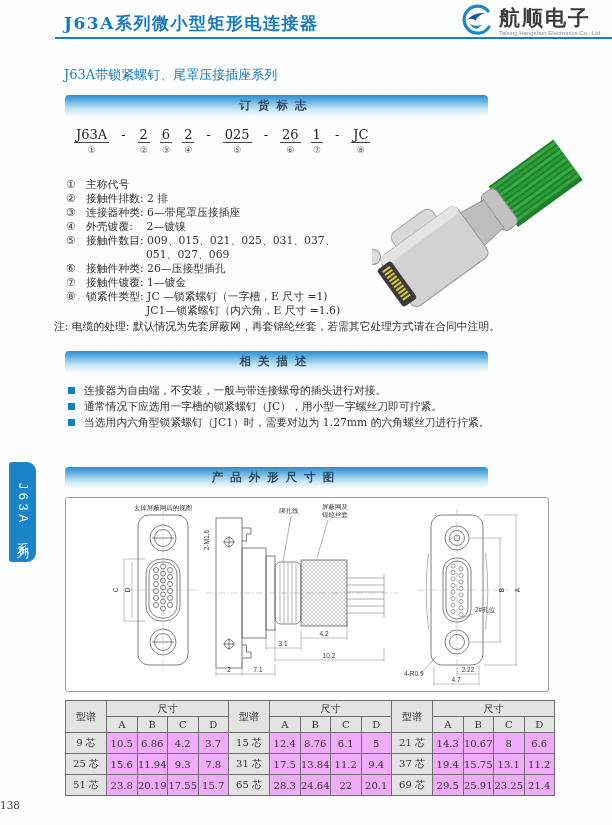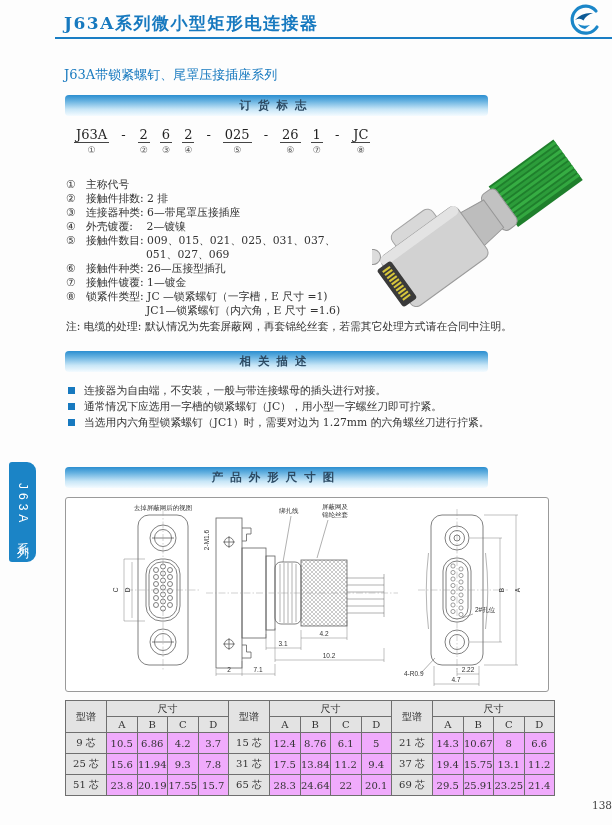--- a/index.html
+++ b/index.html
@@ -33,21 +33,21 @@
   .oc-seg{text-align:center;}
   .oc-text{padding:0 2px;}
   .coded .oc-text{border-bottom:1px solid #444;}
   .oc-mark{font-size:9px;color:#555;margin-top:3px;line-height:1;}
   
   .spec-list{position:absolute;left:66px;top:178px;width:340px;font-size:10.8px;line-height:14px;}
   .spec-item{display:flex;}
   .spec-mark{width:20px;flex:none;}
   .spec-text{white-space:pre-wrap;}
   .spec-cont{margin-left:80px;white-space:pre-wrap;}
-  .spec-note{position:absolute;left:66px;top:320px;width:482px;font-size:10.8px;}
+  .spec-note{position:absolute;left:54px;top:320px;width:482px;font-size:10.8px;}
   
   .description-list{position:absolute;left:66px;top:384px;width:484px;font-size:10.8px;line-height:13.5px;}
   .bullet-row{display:flex;align-items:flex-start;margin-bottom:2.5px;}
   .bullet-sq{width:7px;height:7px;background:#1779bf;margin:3px 9px 0 2px;flex:none;}
   
   .side-tab{position:absolute;left:9px;top:462px;width:27px;height:100px;background:#1b84c6;
     border-radius:3px 9px 9px 3px;color:#fff;display:flex;align-items:center;justify-content:center;}
   .side-tab span{writing-mode:vertical-rl;font-size:12px;letter-spacing:4px;
     font-family:"Liberation Sans",sans-serif;}
   
@@ -57,34 +57,38 @@
   svg text{font-family:"Liberation Sans",sans-serif;fill:#333;}
   
   .dim-table{position:absolute;left:65px;top:700px;width:483px;border-collapse:collapse;
     table-layout:fixed;font-size:10px;color:#333;padding-left:12px;}
   .dim-table th,.dim-table td{border:1px solid #6f6f6f;text-align:center;padding:0;}
   .dim-table th{background:#e3e3e3;font-weight:normal;height:15px;}
   .dim-table td{height:20px;background:#f0abfc;}
   .dim-table td.td-model{background:#e3e3e3;}
   col.c-model{width:41px} col.c-dim{width:30.5px}
   
-  .page-number{position:absolute;left:0;right:0;top:799px;text-align:right;font-size:10.5px;color:#444;}
+  .page-number{position:absolute;left:0;right:0;top:799px;text-align:left;font-size:10.5px;color:#444;}
   .photo{position:absolute;left:372px;top:115px;}
 </style>
 </head>
 <body>
 
 <div class="header-title">J63A系列微小型矩形电连接器</div>
 <div class="header-rule"></div>
 <div class="logo">
   <svg width="36" height="36" viewBox="0 0 36 36">
     <path d="M30 8 A13.5 13.5 0 1 0 31 24" fill="none" stroke="#1b86c8" stroke-width="3.2" stroke-linecap="round"></path>
     <path d="M9 17 Q16 9 27 10 Q20 12 17.5 17.5 Q14 14.5 9 17 Z" fill="#0c5a96"></path>
     <path d="M12 21 Q17 24 24 22 L19 26 Q14 25 12 21 Z" fill="#1b86c8"></path>
   </svg>
+  <div class="logo-txt">
+    <span class="logo-cn">航顺电子</span>
+    <span class="logo-en">Taixing Hangshun Electronics Co., Ltd.</span>
+  </div>
 </div>
 
 <div class="section-title">J63A带锁紧螺钉、尾罩压接插座系列</div>
 
 <div class="banner" id="banner-ordering">订货标志</div>
 <div class="banner" id="banner-desc">相关描述</div>
 <div class="banner" id="banner-dim">产品外形尺寸图</div>
 
 <div class="order-code">
     <div class="oc-seg coded">

